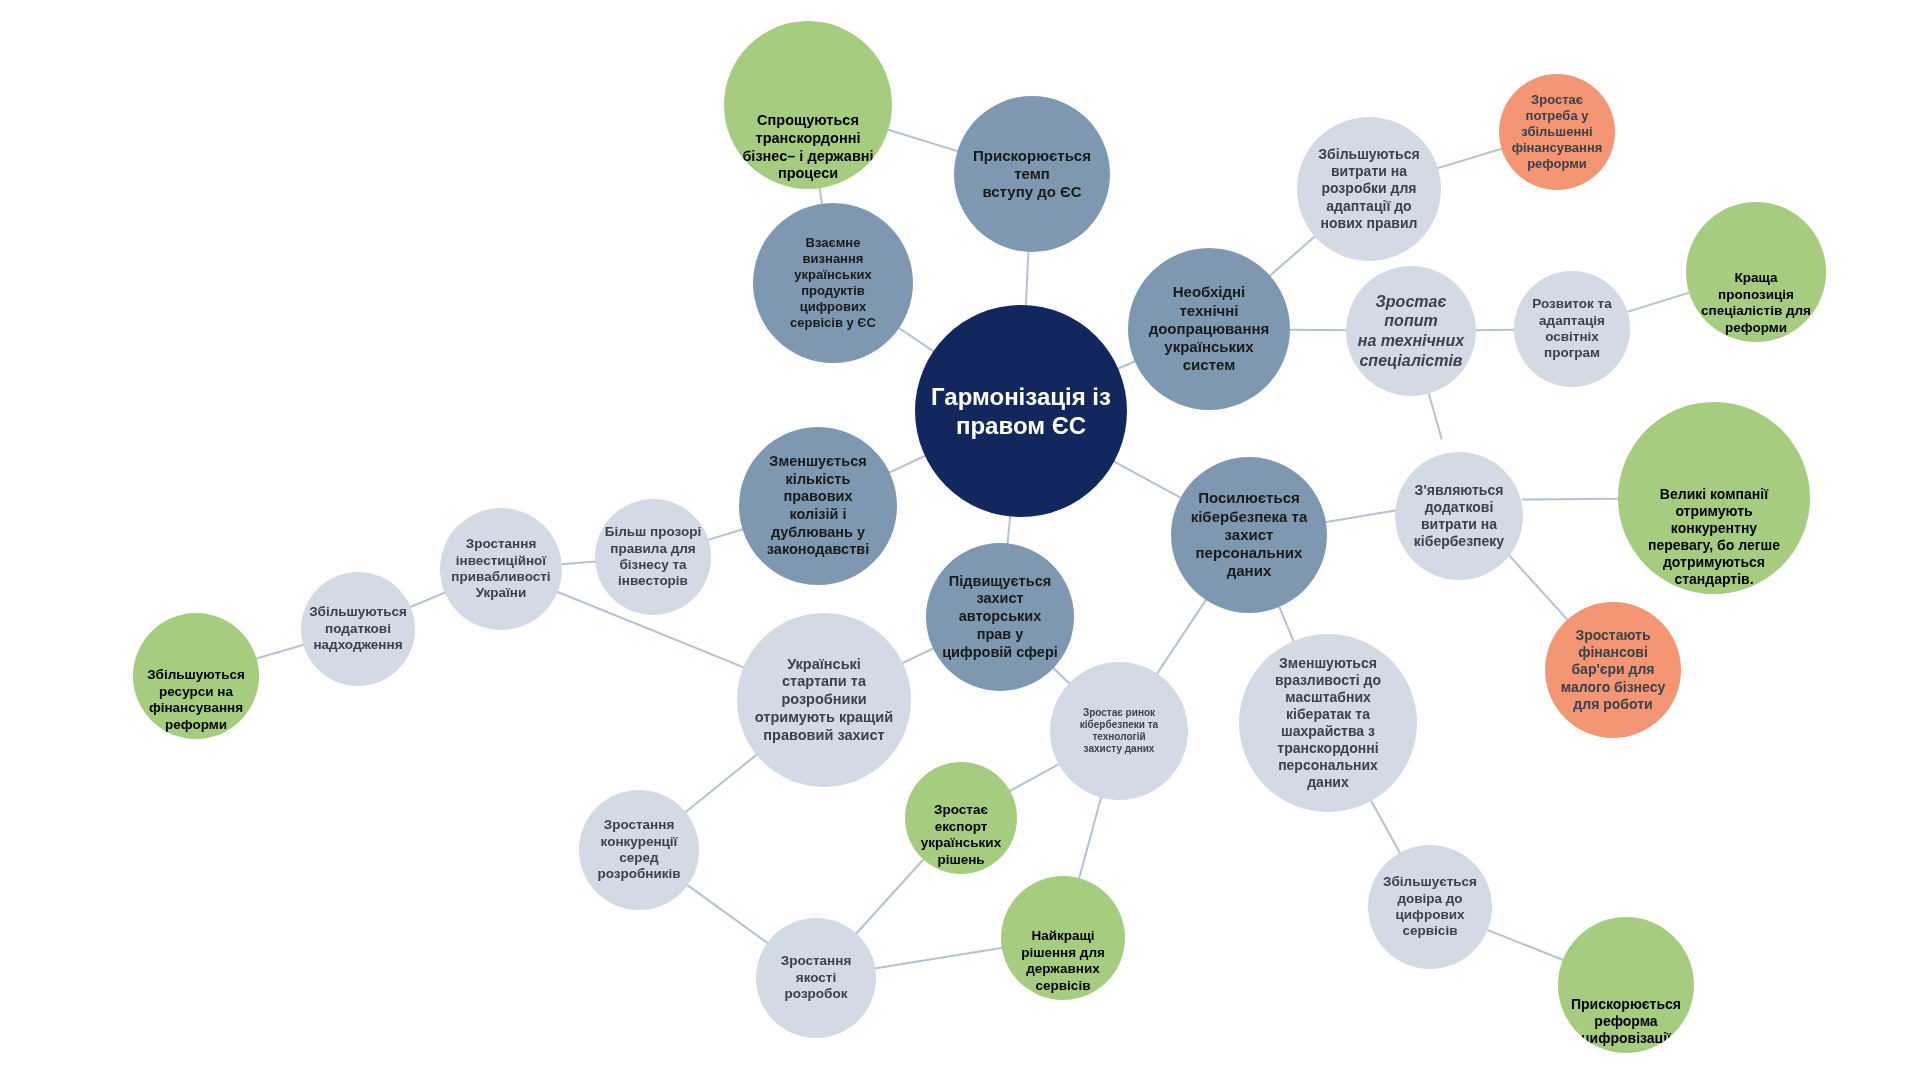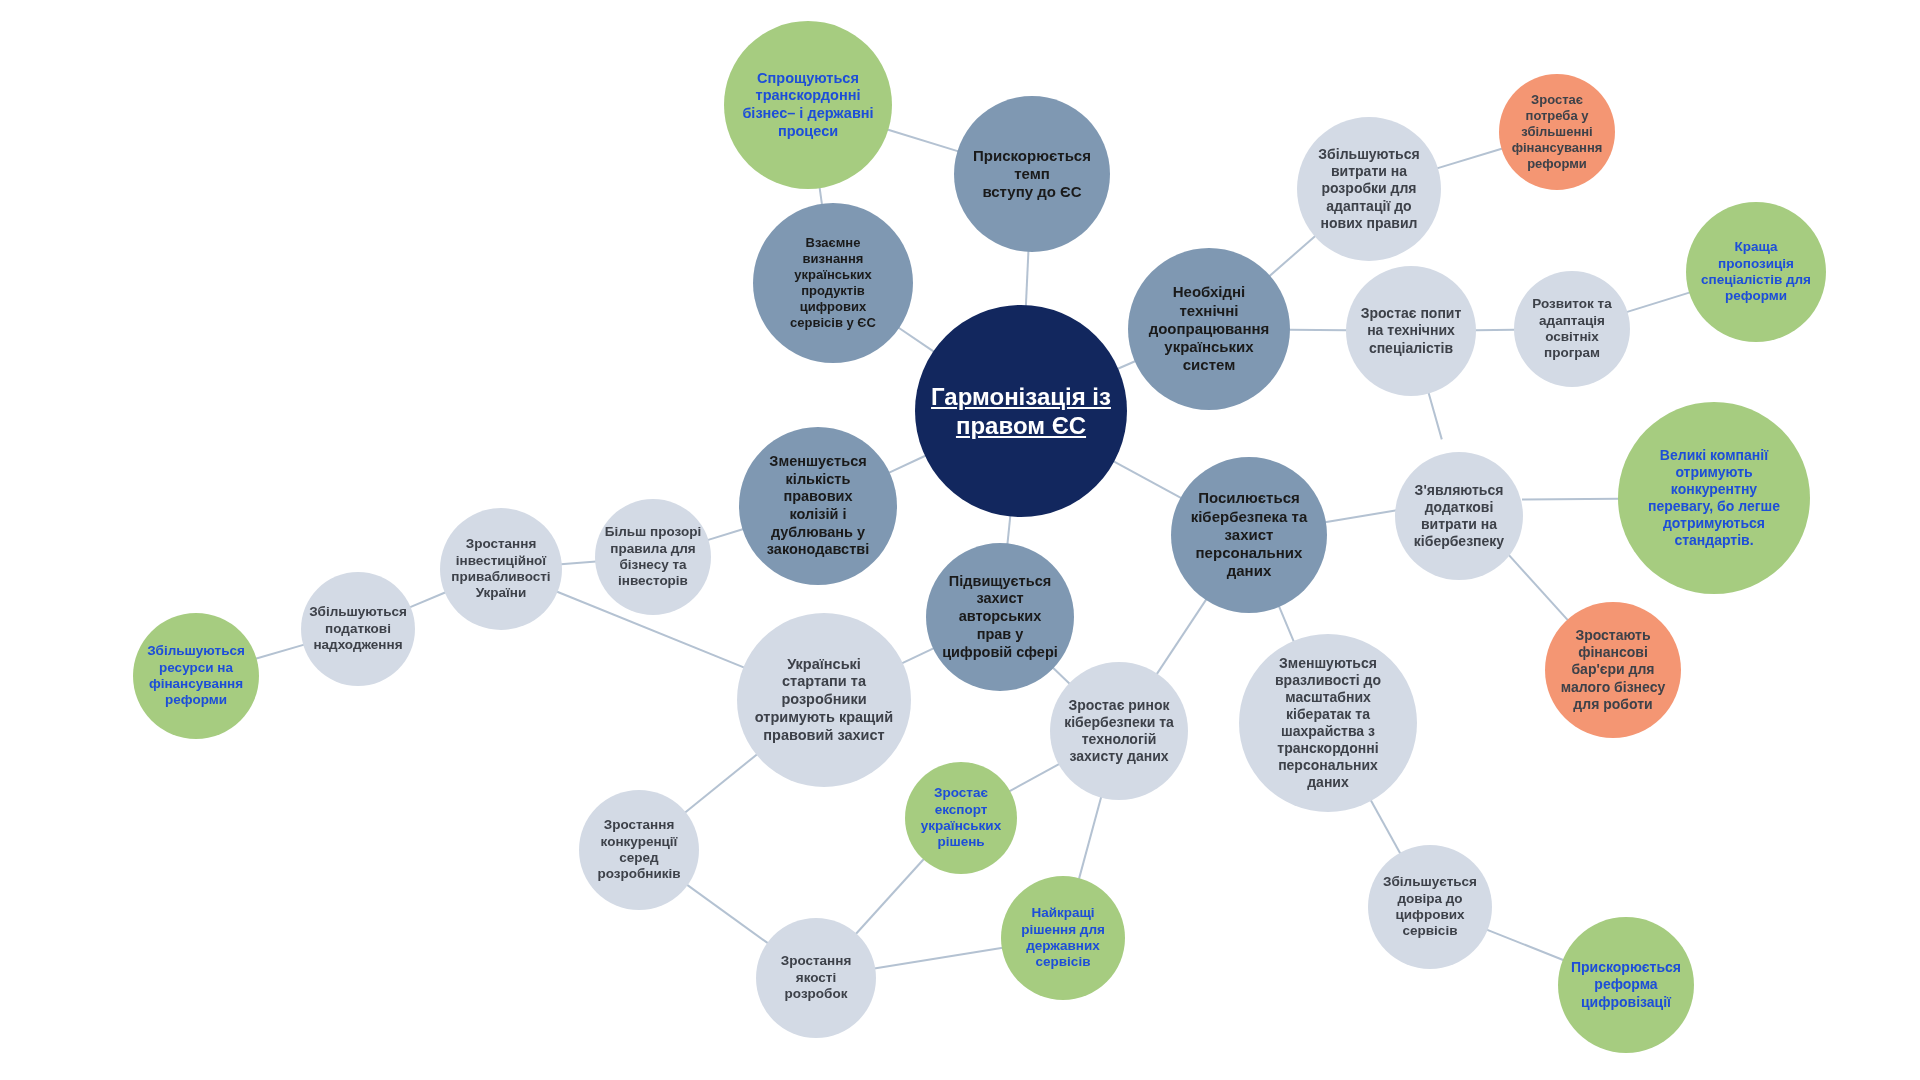--- a/index.html
+++ b/index.html
@@ -52,22 +52,23 @@
     color: #1a1a1a;
     font-weight: 700;
   }
   .t-pale {
     background: #d3dae5;
     color: #3d4149;
     font-weight: 700;
   }
   .t-green {
     background: #a6cc80;
-    color: #1d4ed8;
-    font-weight: 700;
+    color: #000000;
+    font-weight: 700;
+    align-items: flex-end;
   }
   .t-orange {
     background: #f49673;
     color: #3d4149;
     font-weight: 700;
   }
 </style>
 </head>
 <body>
 
@@ -102,21 +103,21 @@
       <line x1="933.9737628628396" y1="648.1373731953654" x2="901.7843341615862" y2="663.3176151397065" stroke="#b4c2d2" stroke-width="2"></line>
       <line x1="1052.714358447697" y1="667.4994694372895" x2="1069.8962140487208" y2="683.9593983323879" stroke="#b4c2d2" stroke-width="2"></line>
       <line x1="757.1990056101226" y1="754.1629684242248" x2="684.8285891744507" y2="812.8416844531481" stroke="#b4c2d2" stroke-width="2"></line>
       <line x1="686.8086979422709" y1="884.5735216757665" x2="768.1913020577291" y2="943.4264783242335" stroke="#b4c2d2" stroke-width="2"></line>
       <line x1="855.6196460595927" y1="934.281769865277" x2="924.0664316393627" y2="858.754282328979" stroke="#b4c2d2" stroke-width="2"></line>
       <line x1="874.2412357659764" y1="968.5682209285868" x2="1002.7844850555159" y2="947.7515003958679" stroke="#b4c2d2" stroke-width="2"></line>
       <line x1="1059.4332448281416" y1="763.799415822479" x2="1009.1789931537089" y2="791.4710607318185" stroke="#b4c2d2" stroke-width="2"></line>
       <line x1="1101.2422129236656" y1="796.6403915143075" x2="1078.9297795831824" y2="879.1167076121653" stroke="#b4c2d2" stroke-width="2"></line>
     </svg>
   <div id="node-layer">
-      <div class="node t-center" style="left: 915px; top: 305px; width: 212px; height: 212px; font-size: 24px; text-decoration: underline;">
+      <div class="node t-center" style="left: 915px; top: 305px; width: 212px; height: 212px; font-size: 24px;">
         <span class="label">Гармонізація із
 правом ЄС</span>
       </div>
       <div class="node t-green" style="left: 724px; top: 21px; width: 168px; height: 168px; font-size: 14.5px;">
         <span class="label">Спрощуються
 транскордонні
 бізнес– і державні
 процеси</span>
       </div>
       <div class="node t-steel" style="left: 954px; top: 96px; width: 156px; height: 156px; font-size: 15px;">
@@ -146,21 +147,21 @@
 адаптації до
 нових правил</span>
       </div>
       <div class="node t-orange" style="left: 1499px; top: 74px; width: 116px; height: 116px; font-size: 13px;">
         <span class="label">Зростає
 потреба у
 збільшенні
 фінансування
 реформи</span>
       </div>
-      <div class="node t-pale" style="left: 1346px; top: 266px; width: 130px; height: 130px; font-size: 14px;">
+      <div class="node t-pale" style="left: 1346px; top: 266px; width: 130px; height: 130px; font-size: 16px; font-style: italic;">
         <span class="label">Зростає попит
 на технічних
 спеціалістів</span>
       </div>
       <div class="node t-pale" style="left: 1514px; top: 271px; width: 116px; height: 116px; font-size: 13.5px;">
         <span class="label">Розвиток та
 адаптація
 освітніх
 програм</span>
       </div>
@@ -236,21 +237,21 @@
 фінансування
 реформи</span>
       </div>
       <div class="node t-pale" style="left: 737px; top: 613px; width: 174px; height: 174px; font-size: 14.5px;">
         <span class="label">Українські
 стартапи та
 розробники
 отримують кращий
 правовий захист</span>
       </div>
-      <div class="node t-pale" style="left: 1050px; top: 662px; width: 138px; height: 138px; font-size: 14px;">
+      <div class="node t-pale" style="left: 1050px; top: 662px; width: 138px; height: 138px; font-size: 10px;">
         <span class="label">Зростає ринок
 кібербезпеки та
 технологій
 захисту даних</span>
       </div>
       <div class="node t-pale" style="left: 1239px; top: 634px; width: 178px; height: 178px; font-size: 14px;">
         <span class="label">Зменшуються
 вразливості до
 масштабних
 кібератак та

